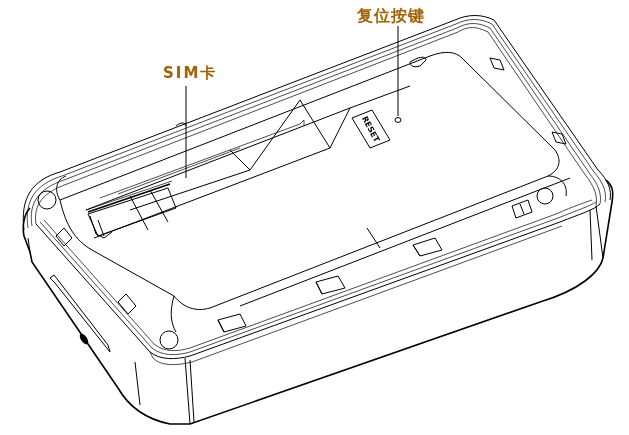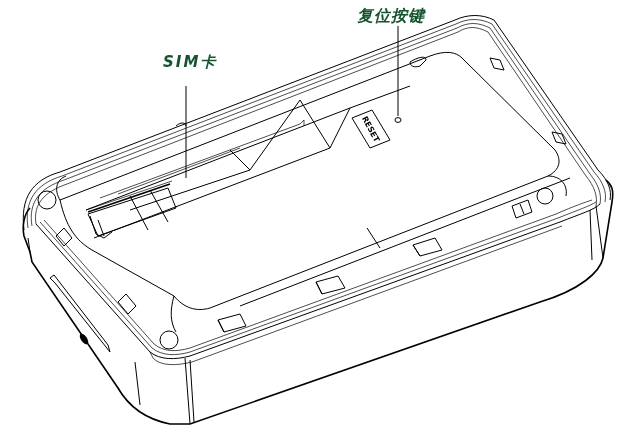--- a/index.html
+++ b/index.html
@@ -19,29 +19,28 @@
       left: 0;
       top: 0;
       width: 629px;
       height: 435px;
     }
     .callout-label {
       position: absolute;
       font-family: "DejaVu Sans", sans-serif;
       font-weight: bold;
       font-size: 15px;
-      color: #14532d;
+      color: #a16207;
       letter-spacing: 1px;
       white-space: nowrap;
       line-height: 1;
-      font-style: italic;
     }
     #label-sim {
       left: 163px;
-      top: 55px;
+      top: 66px;
       letter-spacing: 2px;
     }
     #label-reset {
       left: 357px;
       top: 8px;
       font-size: 16px;
     }
     svg .ln { fill: none; stroke: #000; stroke-width: 1; }
     svg .ln2 { fill: none; stroke: #000; stroke-width: 1.6; }
     svg .thin { fill: none; stroke: #000; stroke-width: 0.7; }

